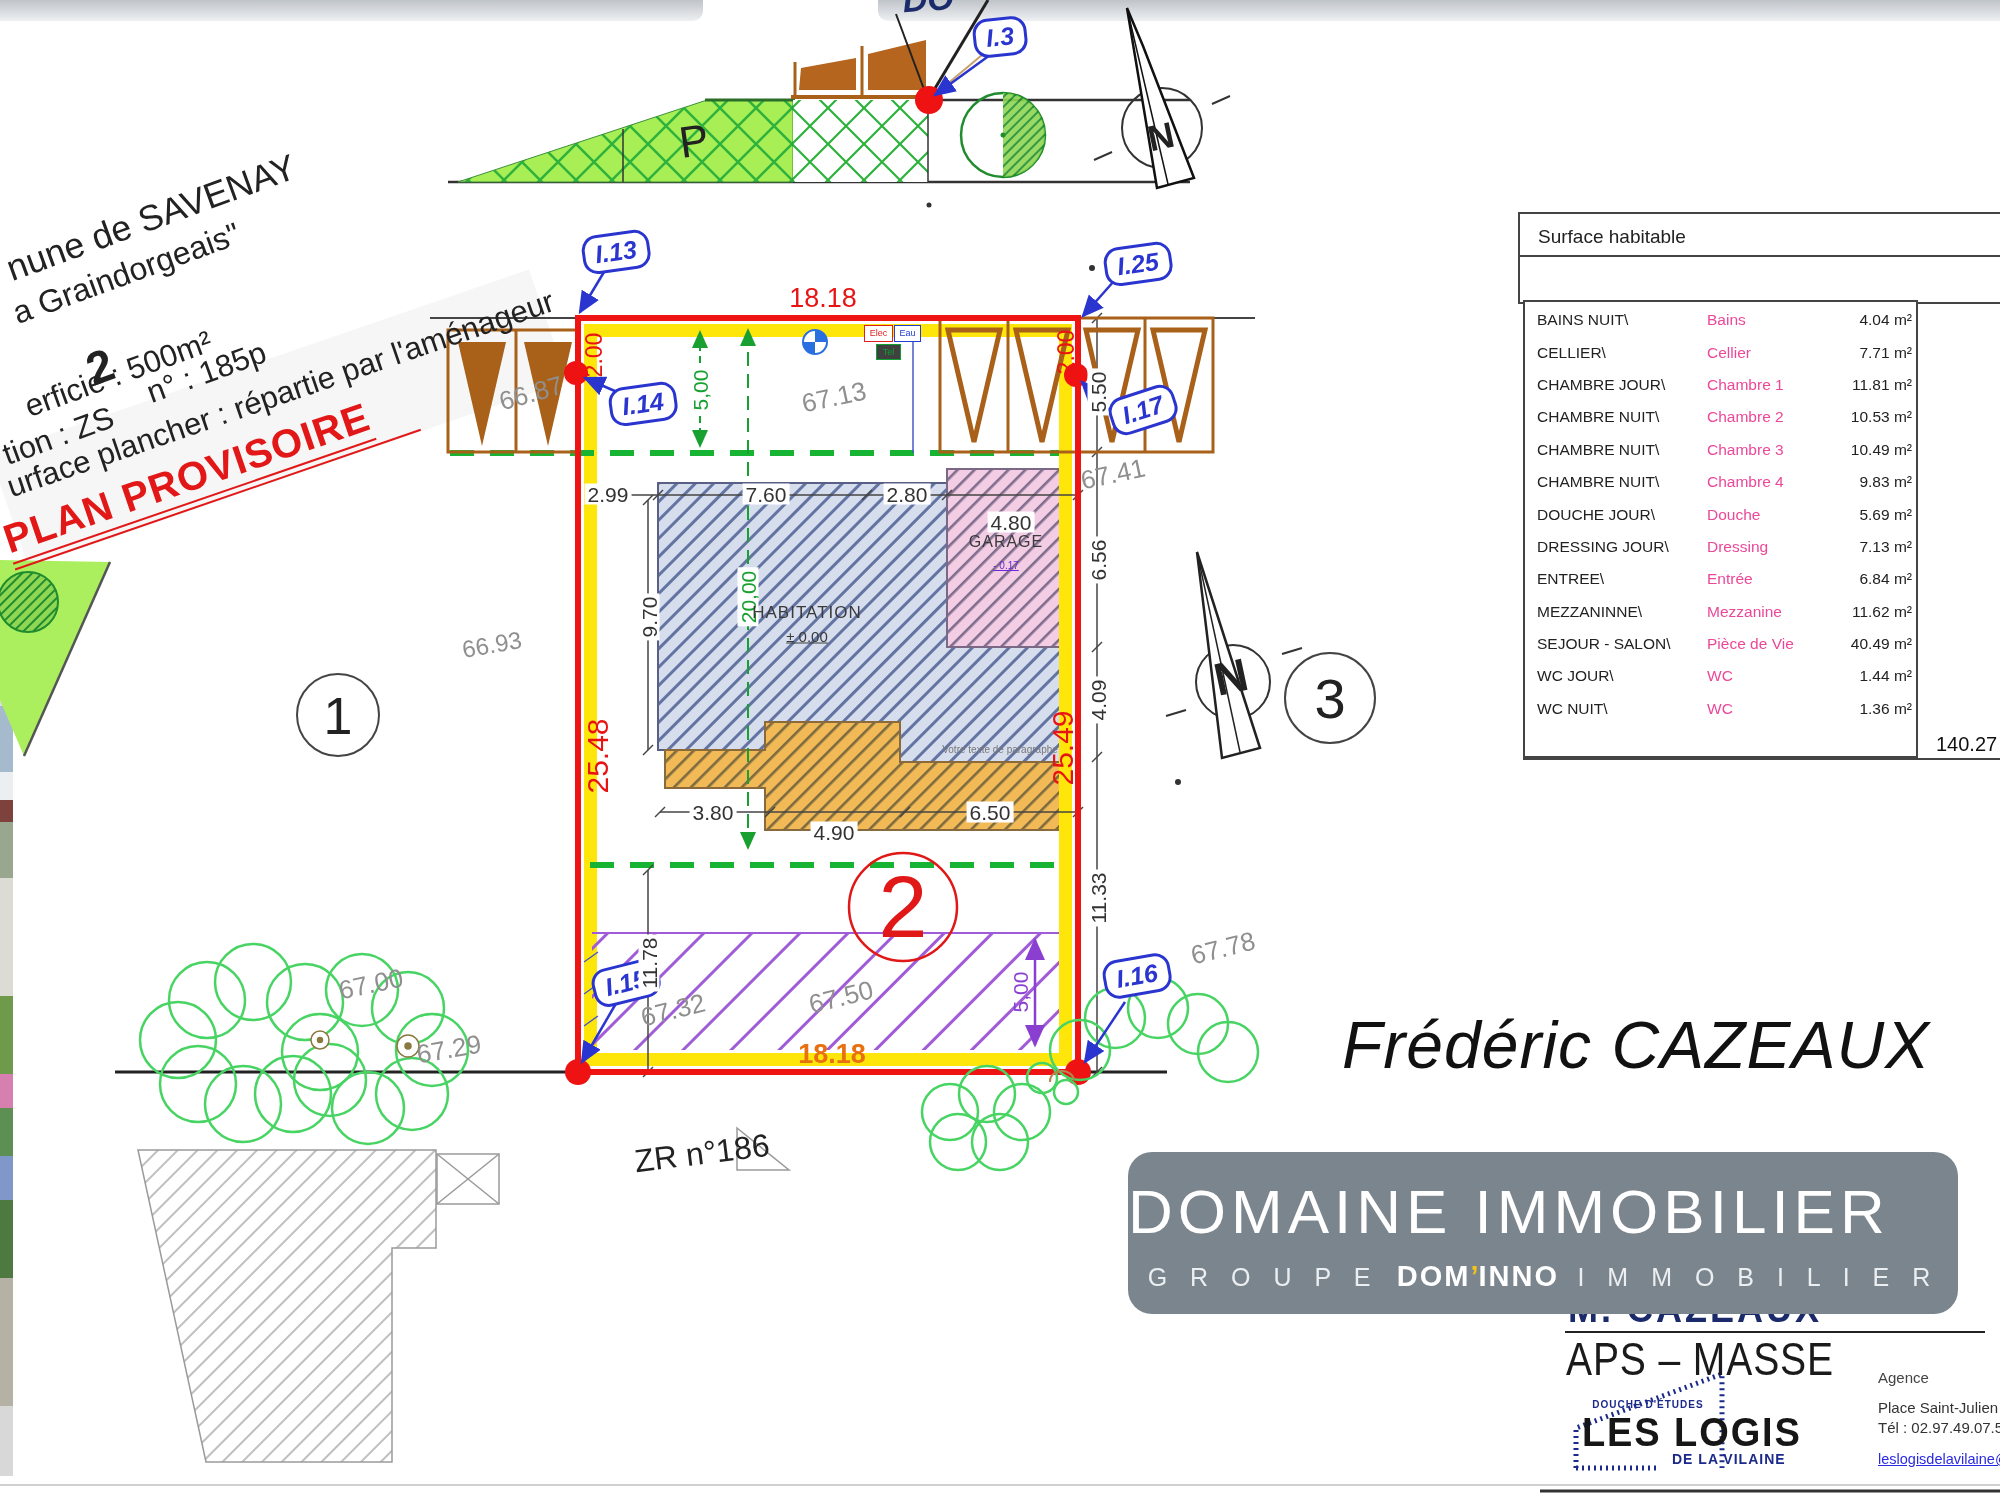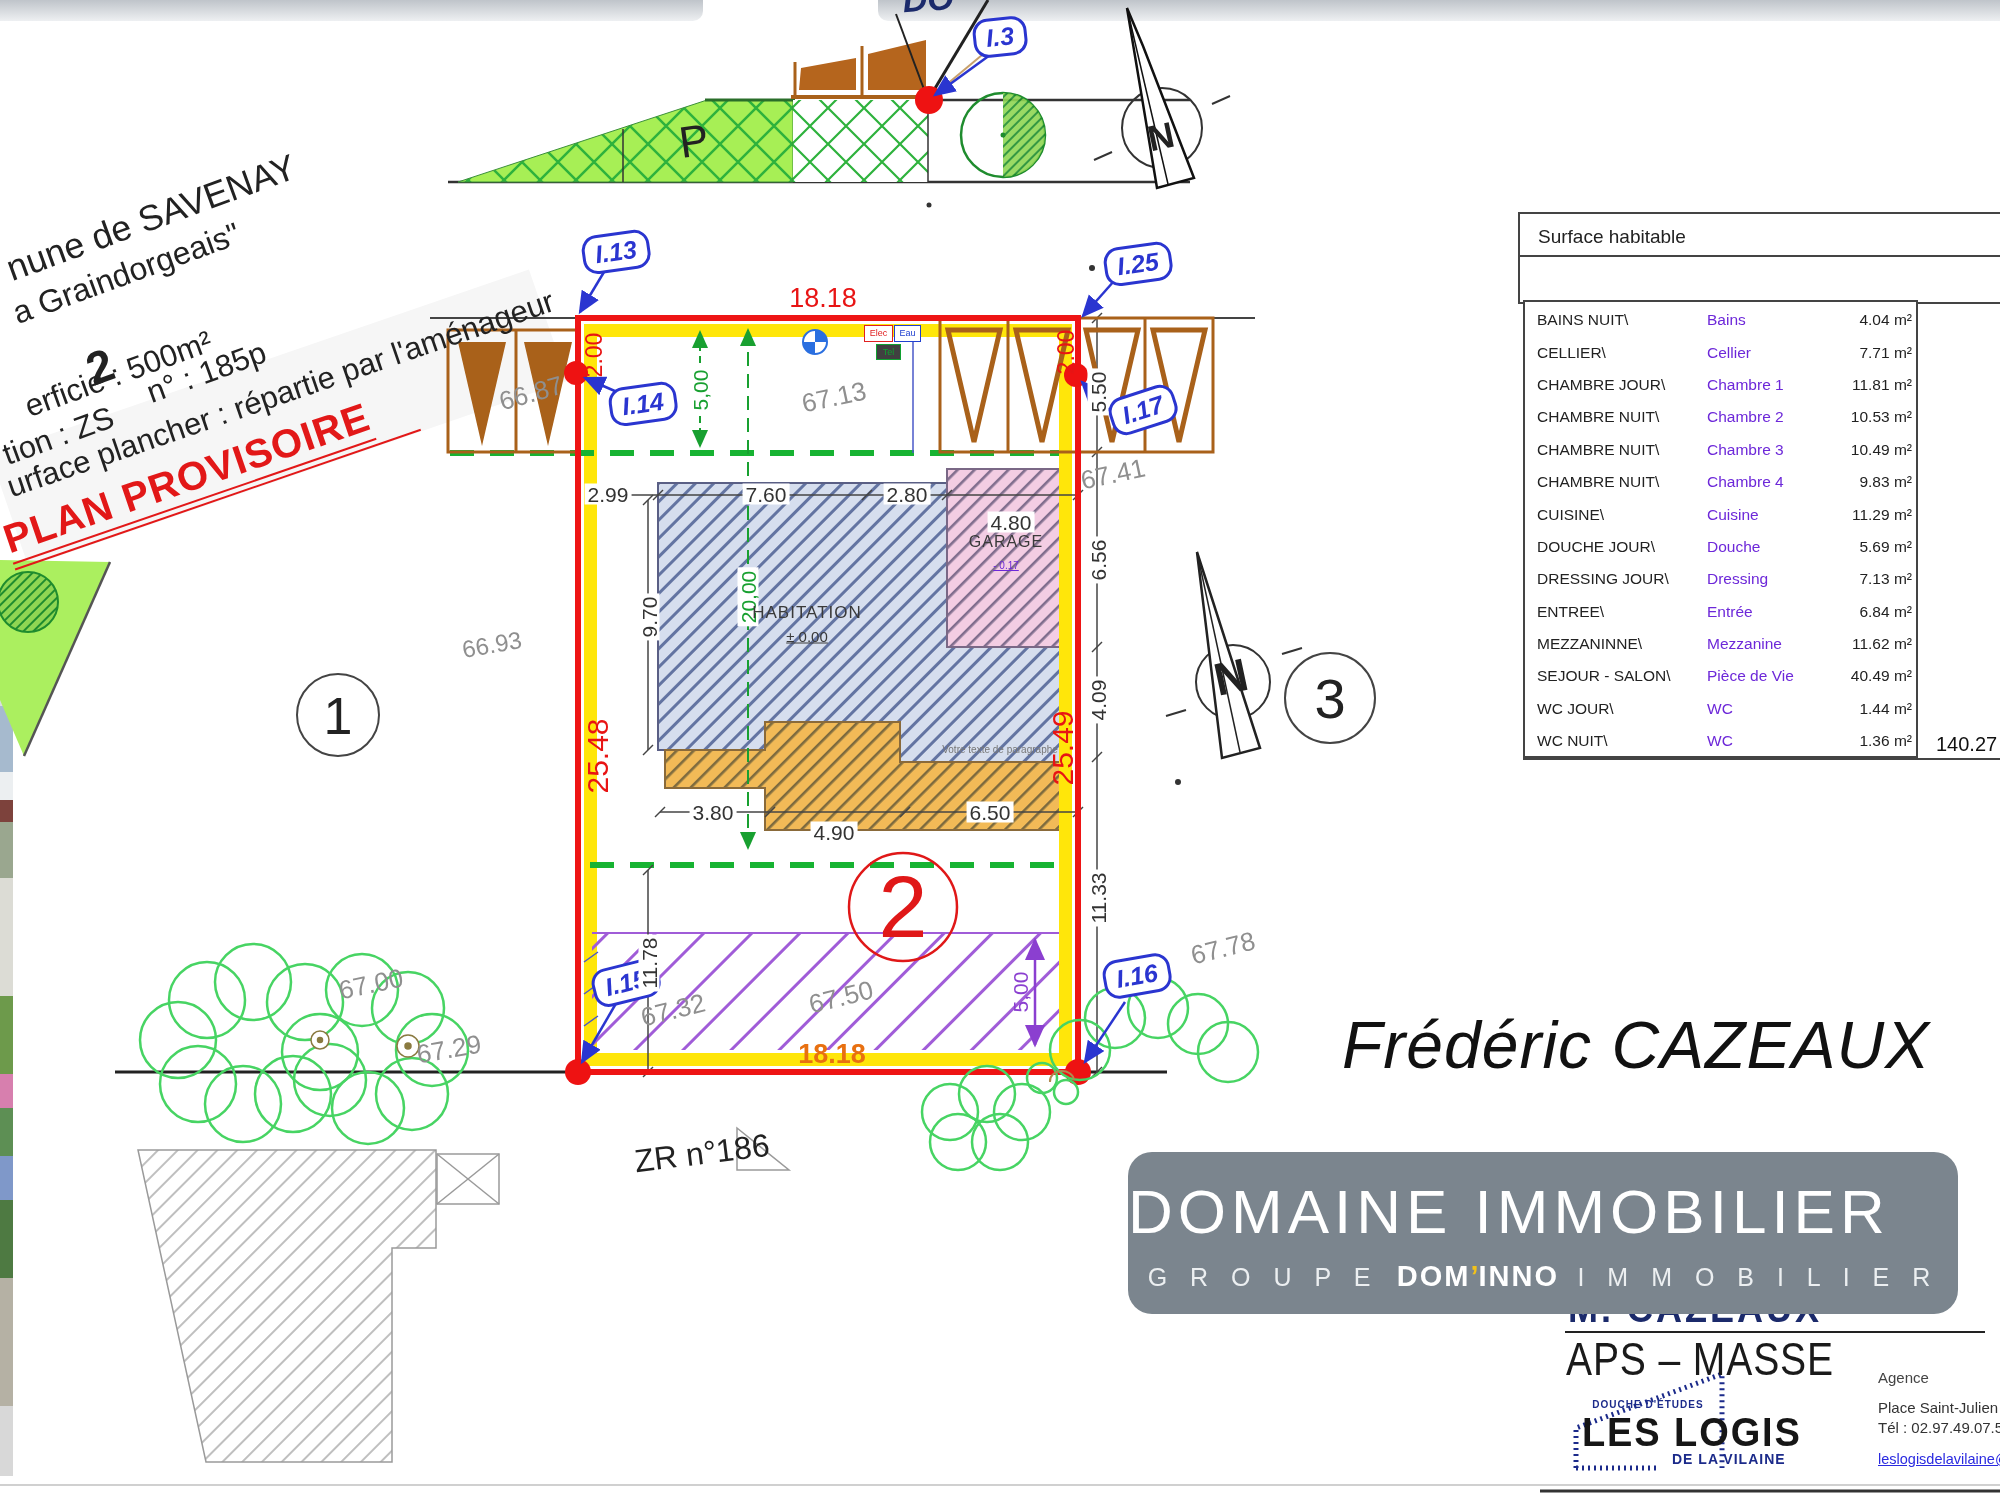--- a/index.html
+++ b/index.html
@@ -11,21 +11,21 @@
           background:#fff;font-family:"Liberation Sans",sans-serif;}
   .lvl{color:#8f8f8f;font-size:26px;}
   .dim{font-size:21px;color:#333;background:#fff;padding:0 3px;}
   .stamp{color:#e21818;font-weight:bold;font-size:40px;letter-spacing:1px;border-bottom:2px solid #e21818;padding-bottom:4px;}
   .stamp::after{content:"";position:absolute;left:0;right:-45px;bottom:-8px;border-top:2px solid #e21818;}
   .bar{position:absolute;top:0;height:21px;background:linear-gradient(#bfc4ca,#eef0f2);}
   .sliver{position:absolute;left:0;width:13px;}
   .tablebox{position:absolute;border:2px solid #444;background:#fff;}
   .trow{display:flex;align-items:center;height:32.4px;}
   .tc1{width:170px;font-size:15.5px;color:#222;}
-  .tc2{width:120px;font-size:15.5px;color:#6d28d9;}
+  .tc2{width:120px;font-size:15.5px;color:#ec4899;}
   .tc3{width:85px;font-size:15.5px;color:#222;text-align:right;}
 </style>
 </head>
 <body>
 
 <div id="stage">
 
   <div class="bar" style="left:0;width:703px;border-radius:0 0 10px 0;"></div>
   <div class="bar" style="left:878px;width:1122px;border-radius:0 0 0 10px;"></div>
 
@@ -392,25 +392,20 @@
         <span class="tc1">CHAMBRE NUIT\</span>
         <span class="tc2">Chambre 3</span>
         <span class="tc3">10.49 m²</span>
       </div>
     <div class="trow">
         <span class="tc1">CHAMBRE NUIT\</span>
         <span class="tc2">Chambre 4</span>
         <span class="tc3">9.83 m²</span>
       </div>
     <div class="trow">
-        <span class="tc1">CUISINE\</span>
-        <span class="tc2">Cuisine</span>
-        <span class="tc3">11.29 m²</span>
-      </div>
-    <div class="trow">
         <span class="tc1">DOUCHE JOUR\</span>
         <span class="tc2">Douche</span>
         <span class="tc3">5.69 m²</span>
       </div>
     <div class="trow">
         <span class="tc1">DRESSING JOUR\</span>
         <span class="tc2">Dressing</span>
         <span class="tc3">7.13 m²</span>
       </div>
     <div class="trow">

